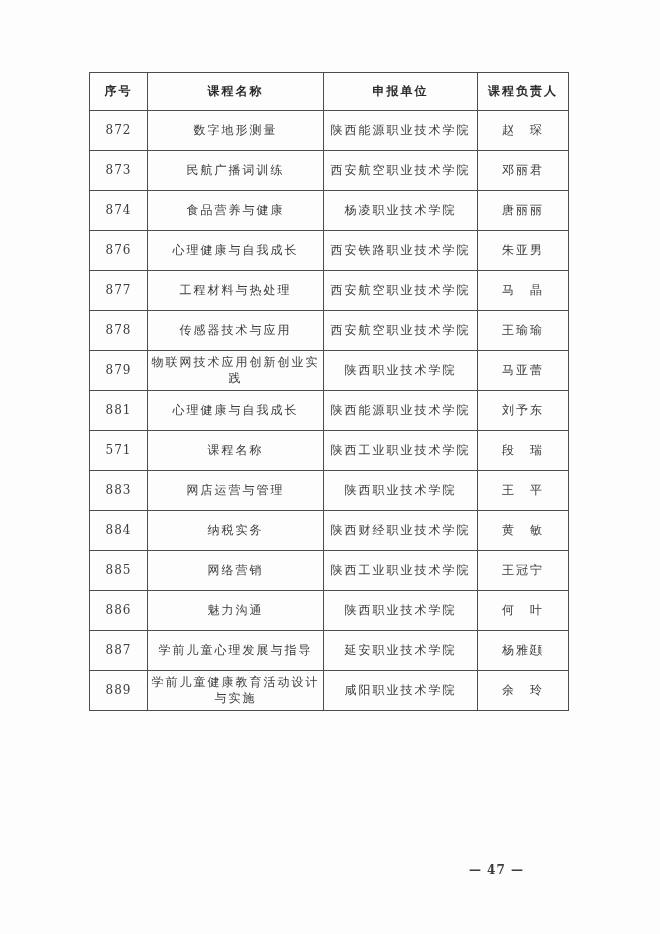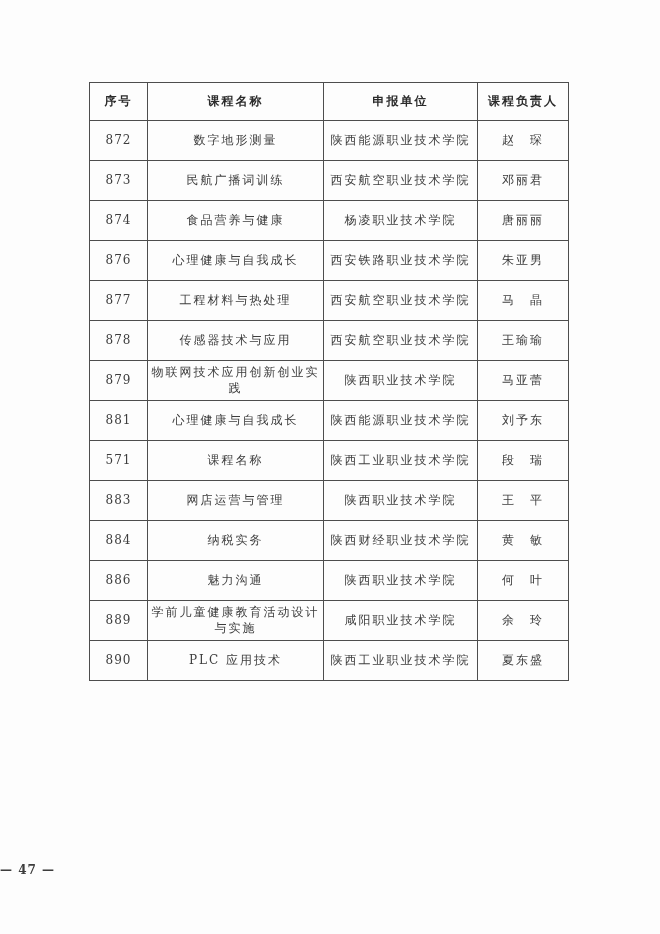--- a/index.html
+++ b/index.html
@@ -18,21 +18,21 @@
   .page {
     position: absolute;
     left: 0; top: 0;
     width: 660px;
     height: 934px;
     background: #fdfdfd;
   }
   table.course-table {
     position: absolute;
     left: 89px;
-    top: 82px;
+    top: 72px;
     width: 479px;
     border-collapse: collapse;
     table-layout: fixed;
     border-radius: 12px;
   }
   table.course-table th,
   table.course-table td {
     border: 1px solid #4d4d4d;
     text-align: center;
     vertical-align: middle;
@@ -55,21 +55,21 @@
     letter-spacing: 1px;
   }
   td.cell-course, td.cell-unit, td.cell-leader {
     letter-spacing: 2px;
   }
   .footer {
     position: absolute;
     left: 0;
     top: 863px;
     width: 524px;
-    text-align: left;
+    text-align: right;
     font-size: 12px;
     font-weight: bold;
     color: #3d3d3d;
     letter-spacing: 1px;
   }
 </style>
 </head>
 <body>
 
 <div class="page">
@@ -149,34 +149,40 @@
           <td class="cell-unit">陕西职业技术学院</td>
           <td class="cell-leader">王　平</td>
         </tr>
         <tr>
           <td class="cell-serial">884</td>
           <td class="cell-course">纳税实务</td>
           <td class="cell-unit">陕西财经职业技术学院</td>
           <td class="cell-leader">黄　敏</td>
         </tr>
         <tr>
+          <td class="cell-serial">885</td>
+          <td class="cell-course">网络营销</td>
+          <td class="cell-unit">陕西工业职业技术学院</td>
+          <td class="cell-leader">王冠宁</td>
+        </tr>
+        <tr>
           <td class="cell-serial">886</td>
           <td class="cell-course">魅力沟通</td>
           <td class="cell-unit">陕西职业技术学院</td>
           <td class="cell-leader">何　叶</td>
         </tr>
         <tr>
+          <td class="cell-serial">887</td>
+          <td class="cell-course">学前儿童心理发展与指导</td>
+          <td class="cell-unit">延安职业技术学院</td>
+          <td class="cell-leader">杨雅颋</td>
+        </tr>
+        <tr>
           <td class="cell-serial">889</td>
           <td class="cell-course">学前儿童健康教育活动设计与实施</td>
           <td class="cell-unit">咸阳职业技术学院</td>
           <td class="cell-leader">余　玲</td>
-        </tr>
-        <tr>
-          <td class="cell-serial">890</td>
-          <td class="cell-course">PLC 应用技术</td>
-          <td class="cell-unit">陕西工业职业技术学院</td>
-          <td class="cell-leader">夏东盛</td>
         </tr>
       </tbody>
   </table>
 
   <div class="footer">— 47 —</div>
 </div>
 
 </body></html>

